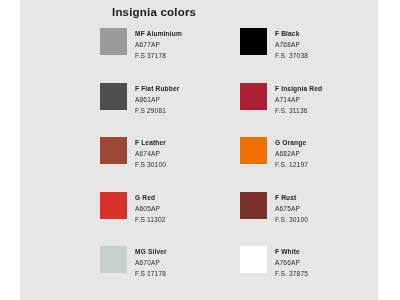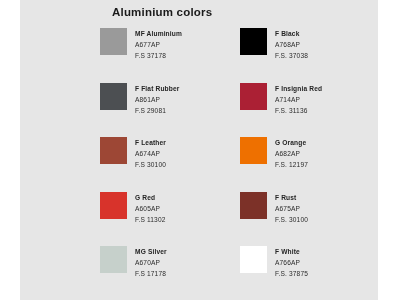--- a/index.html
+++ b/index.html
@@ -80,21 +80,21 @@
     line-height: 11px;
     white-space: nowrap;
     letter-spacing: 0.15px;
   }
 </style>
 </head>
 <body style="background: rgb(255, 255, 255);">
 
 <div id="panel" style="background: rgb(230, 230, 230);">
 
-  <div id="title">Aluminium colors</div>
+  <div id="title">Insignia colors</div>
 
   <div id="grid">
       <div class="entry">
         <div class="swatch" style="background: rgb(154, 154, 154);"></div>
         <div class="info">
           <div class="c-name">MF Aluminium</div>
           <div class="c-code">A677AP</div>
           <div class="c-fs">F.S  37178</div>
         </div>
       </div>

